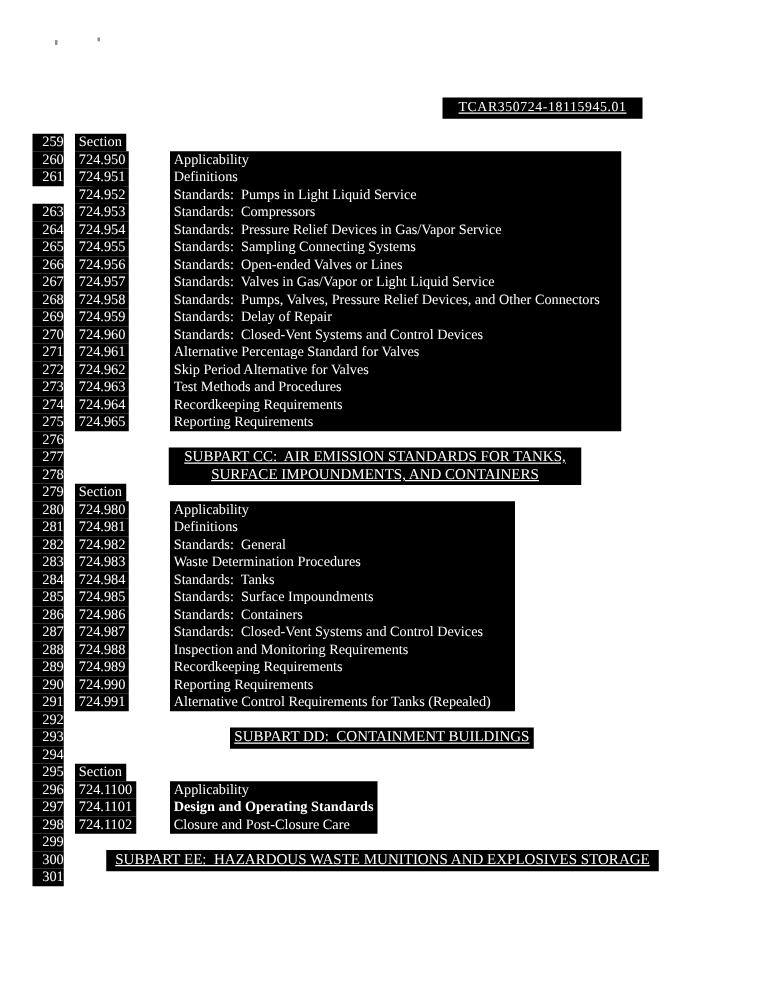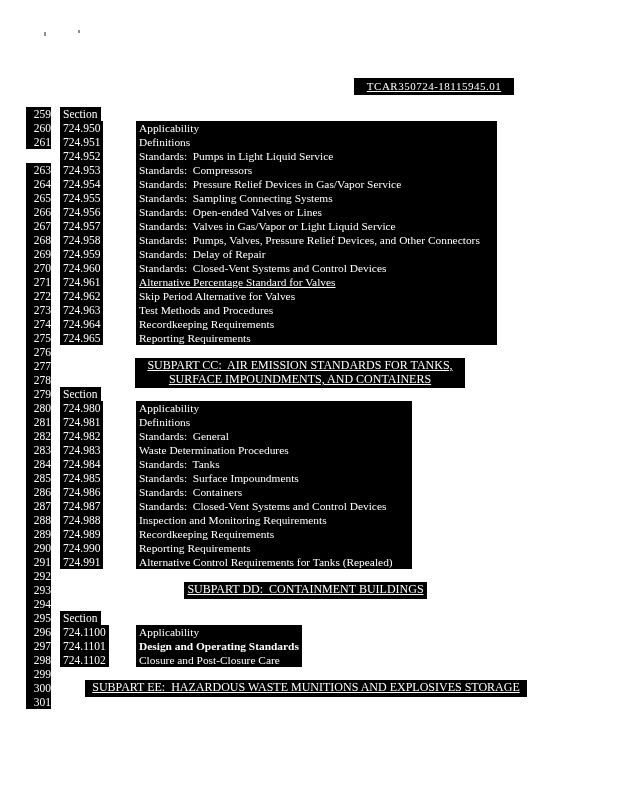--- a/index.html
+++ b/index.html
@@ -67,21 +67,21 @@
       <div class="toc-row" style="top: 135px; height: 14px; line-height: 14px;"><div class="line-num" style="height: 14px; line-height: 14px;">261</div><div class="section-num" style="height: 14px; line-height: 14px;">724.951</div><div class="entry-title" style="height: 14px; line-height: 14px;">Definitions</div></div>
       <div class="toc-row" style="top: 149px; height: 14px; line-height: 14px;"><div class="line-num" style="height: 14px; line-height: 14px; margin-left: 48px;">262</div><div class="section-num" style="height: 14px; line-height: 14px;">724.952</div><div class="entry-title" style="height: 14px; line-height: 14px;">Standards:  Pumps in Light Liquid Service</div></div>
       <div class="toc-row" style="top: 163px; height: 14px; line-height: 14px;"><div class="line-num" style="height: 14px; line-height: 14px;">263</div><div class="section-num" style="height: 14px; line-height: 14px;">724.953</div><div class="entry-title" style="height: 14px; line-height: 14px;">Standards:  Compressors</div></div>
       <div class="toc-row" style="top: 177px; height: 14px; line-height: 14px;"><div class="line-num" style="height: 14px; line-height: 14px;">264</div><div class="section-num" style="height: 14px; line-height: 14px;">724.954</div><div class="entry-title" style="height: 14px; line-height: 14px;">Standards:  Pressure Relief Devices in Gas/Vapor Service</div></div>
       <div class="toc-row" style="top: 191px; height: 14px; line-height: 14px;"><div class="line-num" style="height: 14px; line-height: 14px;">265</div><div class="section-num" style="height: 14px; line-height: 14px;">724.955</div><div class="entry-title" style="height: 14px; line-height: 14px;">Standards:  Sampling Connecting Systems</div></div>
       <div class="toc-row" style="top: 205px; height: 14px; line-height: 14px;"><div class="line-num" style="height: 14px; line-height: 14px;">266</div><div class="section-num" style="height: 14px; line-height: 14px;">724.956</div><div class="entry-title" style="height: 14px; line-height: 14px;">Standards:  Open-ended Valves or Lines</div></div>
       <div class="toc-row" style="top: 219px; height: 14px; line-height: 14px;"><div class="line-num" style="height: 14px; line-height: 14px;">267</div><div class="section-num" style="height: 14px; line-height: 14px;">724.957</div><div class="entry-title" style="height: 14px; line-height: 14px;">Standards:  Valves in Gas/Vapor or Light Liquid Service</div></div>
       <div class="toc-row" style="top: 233px; height: 14px; line-height: 14px;"><div class="line-num" style="height: 14px; line-height: 14px;">268</div><div class="section-num" style="height: 14px; line-height: 14px;">724.958</div><div class="entry-title" style="height: 14px; line-height: 14px;">Standards:  Pumps, Valves, Pressure Relief Devices, and Other Connectors</div></div>
       <div class="toc-row" style="top: 247px; height: 14px; line-height: 14px;"><div class="line-num" style="height: 14px; line-height: 14px;">269</div><div class="section-num" style="height: 14px; line-height: 14px;">724.959</div><div class="entry-title" style="height: 14px; line-height: 14px;">Standards:  Delay of Repair</div></div>
       <div class="toc-row" style="top: 261px; height: 14px; line-height: 14px;"><div class="line-num" style="height: 14px; line-height: 14px;">270</div><div class="section-num" style="height: 14px; line-height: 14px;">724.960</div><div class="entry-title" style="height: 14px; line-height: 14px;">Standards:  Closed-Vent Systems and Control Devices</div></div>
-      <div class="toc-row" style="top: 275px; height: 14px; line-height: 14px;"><div class="line-num" style="height: 14px; line-height: 14px;">271</div><div class="section-num" style="height: 14px; line-height: 14px;">724.961</div><div class="entry-title" style="height: 14px; line-height: 14px; text-decoration: underline;">Alternative Percentage Standard for Valves</div></div>
+      <div class="toc-row" style="top: 275px; height: 14px; line-height: 14px;"><div class="line-num" style="height: 14px; line-height: 14px;">271</div><div class="section-num" style="height: 14px; line-height: 14px;">724.961</div><div class="entry-title" style="height: 14px; line-height: 14px;">Alternative Percentage Standard for Valves</div></div>
       <div class="toc-row" style="top: 289px; height: 14px; line-height: 14px;"><div class="line-num" style="height: 14px; line-height: 14px;">272</div><div class="section-num" style="height: 14px; line-height: 14px;">724.962</div><div class="entry-title" style="height: 14px; line-height: 14px;">Skip Period Alternative for Valves</div></div>
       <div class="toc-row" style="top: 303px; height: 14px; line-height: 14px;"><div class="line-num" style="height: 14px; line-height: 14px;">273</div><div class="section-num" style="height: 14px; line-height: 14px;">724.963</div><div class="entry-title" style="height: 14px; line-height: 14px;">Test Methods and Procedures</div></div>
       <div class="toc-row" style="top: 317px; height: 14px; line-height: 14px;"><div class="line-num" style="height: 14px; line-height: 14px;">274</div><div class="section-num" style="height: 14px; line-height: 14px;">724.964</div><div class="entry-title" style="height: 14px; line-height: 14px;">Recordkeeping Requirements</div></div>
       <div class="toc-row" style="top: 331px; height: 14px; line-height: 14px;"><div class="line-num" style="height: 14px; line-height: 14px;">275</div><div class="section-num" style="height: 14px; line-height: 14px;">724.965</div><div class="entry-title" style="height: 14px; line-height: 14px;">Reporting Requirements</div></div>
       <div class="toc-row" style="top: 345px; height: 14px; line-height: 14px;"><div class="line-num" style="height: 14px; line-height: 14px;">276</div></div>
       <div class="toc-row" style="top: 359px; height: 14px; line-height: 14px; padding-left: 36px;"><div class="line-num" style="height: 14px; line-height: 14px;">277</div></div>
       <div class="toc-row" style="top: 373px; height: 14px; line-height: 14px;"><div class="line-num" style="height: 14px; line-height: 14px;">278</div></div>
       <div class="toc-row" style="top: 387px; height: 14px; line-height: 14px;"><div class="line-num" style="height: 14px; line-height: 14px;">279</div><div class="section-num" style="height: 14px; line-height: 14px;">Section</div></div>
       <div class="toc-row" style="top: 401px; height: 14px; line-height: 14px;"><div class="line-num" style="height: 14px; line-height: 14px;">280</div><div class="section-num" style="height: 14px; line-height: 14px;">724.980</div><div class="entry-title" style="height: 14px; line-height: 14px;">Applicability</div></div>
       <div class="toc-row" style="top: 415px; height: 14px; line-height: 14px;"><div class="line-num" style="height: 14px; line-height: 14px;">281</div><div class="section-num" style="height: 14px; line-height: 14px;">724.981</div><div class="entry-title" style="height: 14px; line-height: 14px;">Definitions</div></div>

